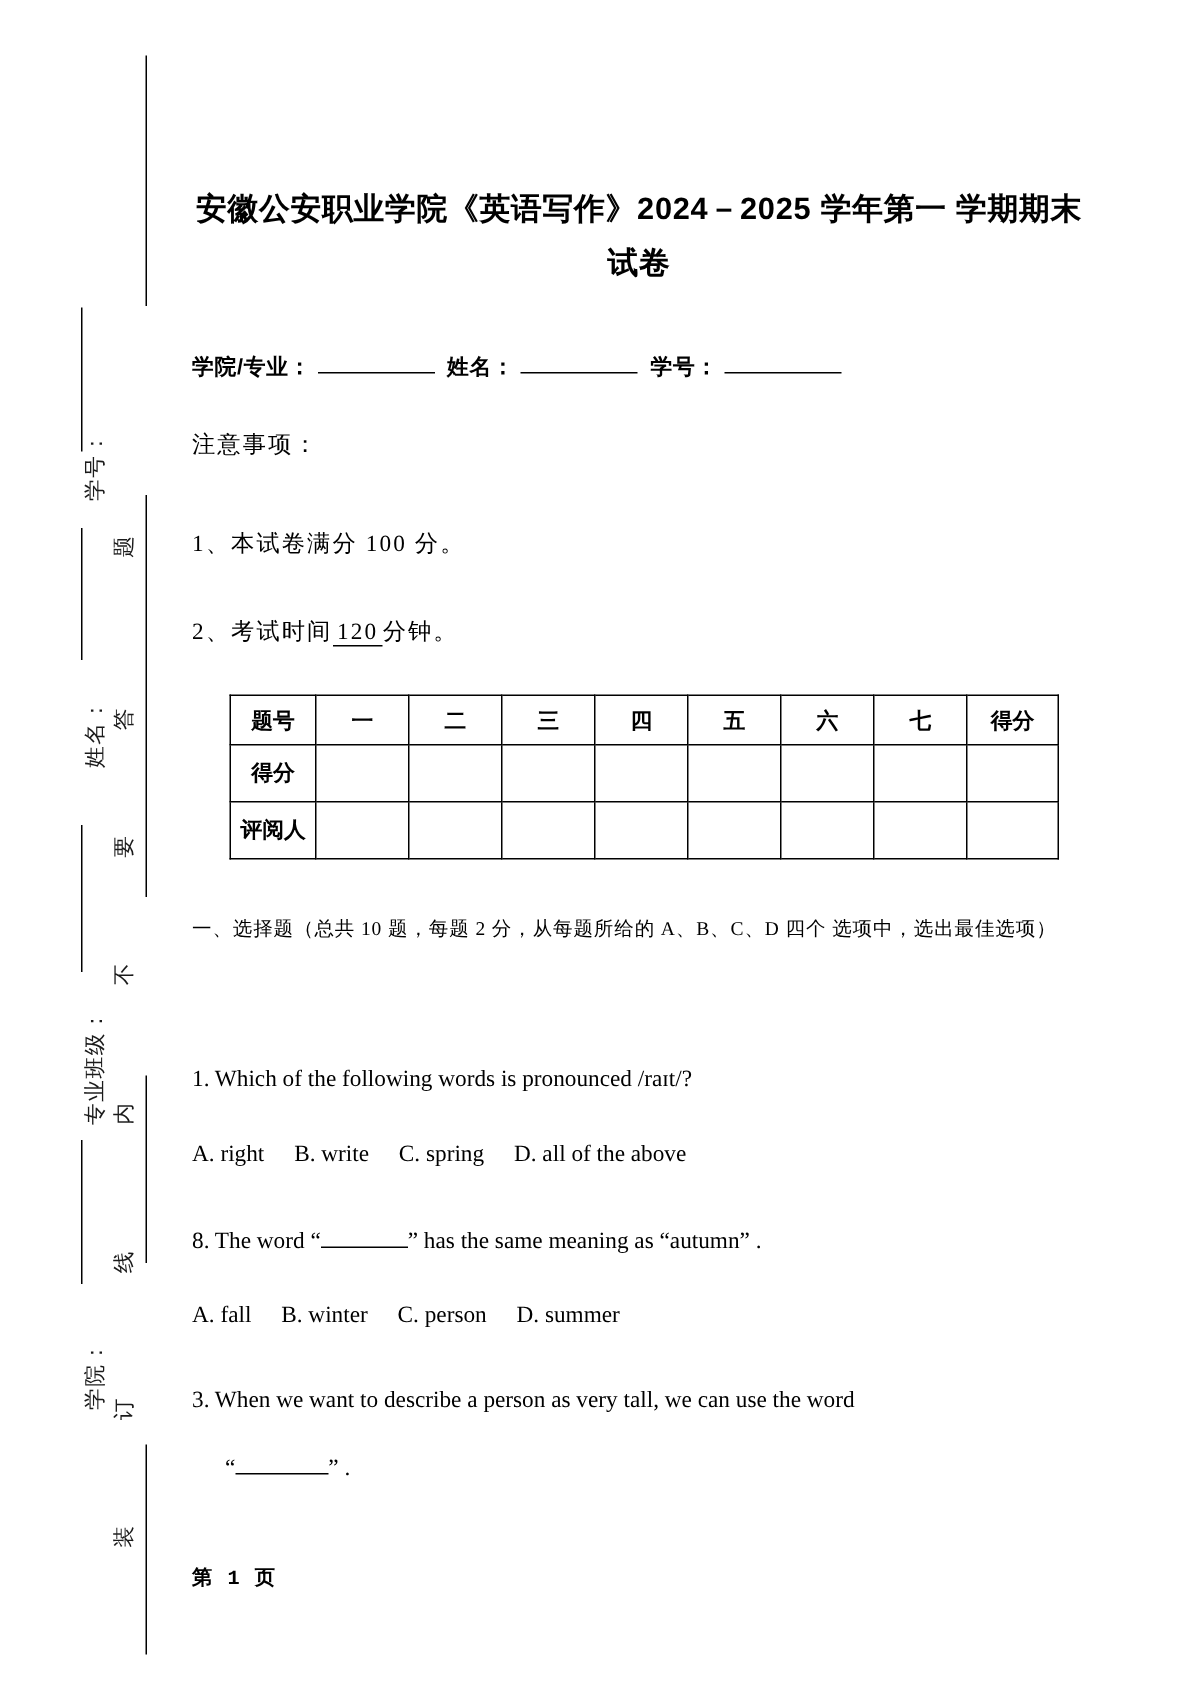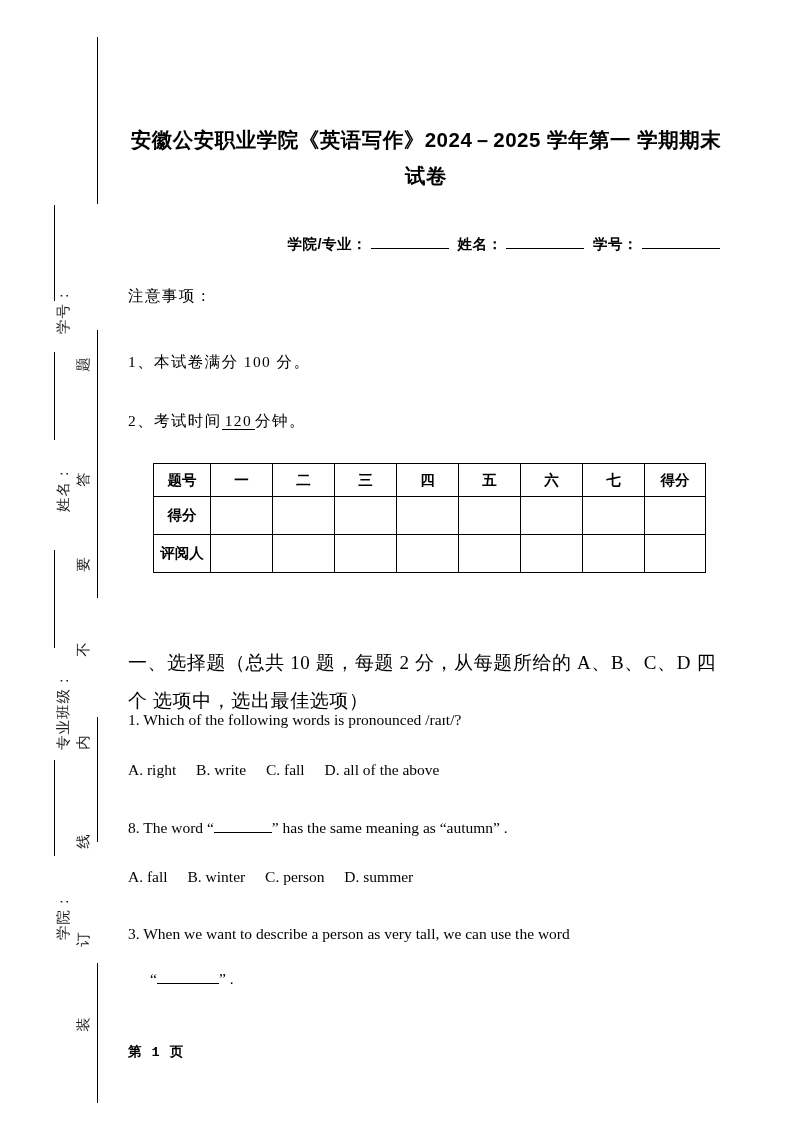--- a/index.html
+++ b/index.html
@@ -94,21 +94,21 @@
     font-size: 20.5px;
     line-height: 36px;
     letter-spacing: 0.5px;
   }
 
   #student-info {
     position: absolute;
     left: 10px;
     top: 235px;
     width: 596px;
-    text-align: right;
+    text-align: left;
     font-family: "Liberation Sans", "DejaVu Sans", sans-serif;
     font-weight: bold;
     font-size: 14.5px;
     letter-spacing: 0.5px;
   }
   #student-info .blank {
     display: inline-block;
     border-bottom: 1.3px solid #000;
     width: 78px;
     margin: 0 4px;
@@ -150,23 +150,23 @@
   }
   #score-table tr:first-child td { height: 33px; }
   #score-table col.c-label { width: 57px; }
   #score-table col.c-num   { width: 62px; }
   #score-table col.c-total { width: 61px; }
 
   
   #section-heading {
     position: absolute;
     left: 10px;
-    top: 644px;
+    top: 600px;
     width: 596px;
-    font-size: 19px;
+    font-size: 13px;
     line-height: 38px;
     letter-spacing: 0.6px;
   }
 
   .q-stem {
     position: absolute;
     left: 10px;
     width: 592px;
     font-size: 15.5px;
     line-height: 25px;
@@ -317,21 +317,21 @@
 
   <div id="section-heading">
     <span>一、选择题（总共 10 题，每题 2 分，从每题所给的 A、B、C、D 四个</span>
     <span>选项中，选出最佳选项）</span>
   </div>
 
   <div class="q-stem" id="q1-stem">1. Which of the following words is pronounced /raɪt/?</div>
   <div class="q-opts" id="q1-opts">
     <span class="opt">A. right</span>
     <span class="opt">B. write</span>
-    <span class="opt">C. fall</span>
+    <span class="opt">C. spring</span>
     <span class="opt">D. all of the above</span>
   </div>
 
   <div class="q-stem" id="q2-stem">
     <span>8. The word  “</span><span class="inline-blank"></span><span>”  has the same meaning as  “autumn” .</span>
   </div>
   <div class="q-opts" id="q2-opts">
     <span class="opt">A. fall</span>
     <span class="opt">B. winter</span>
     <span class="opt">C. person</span>

